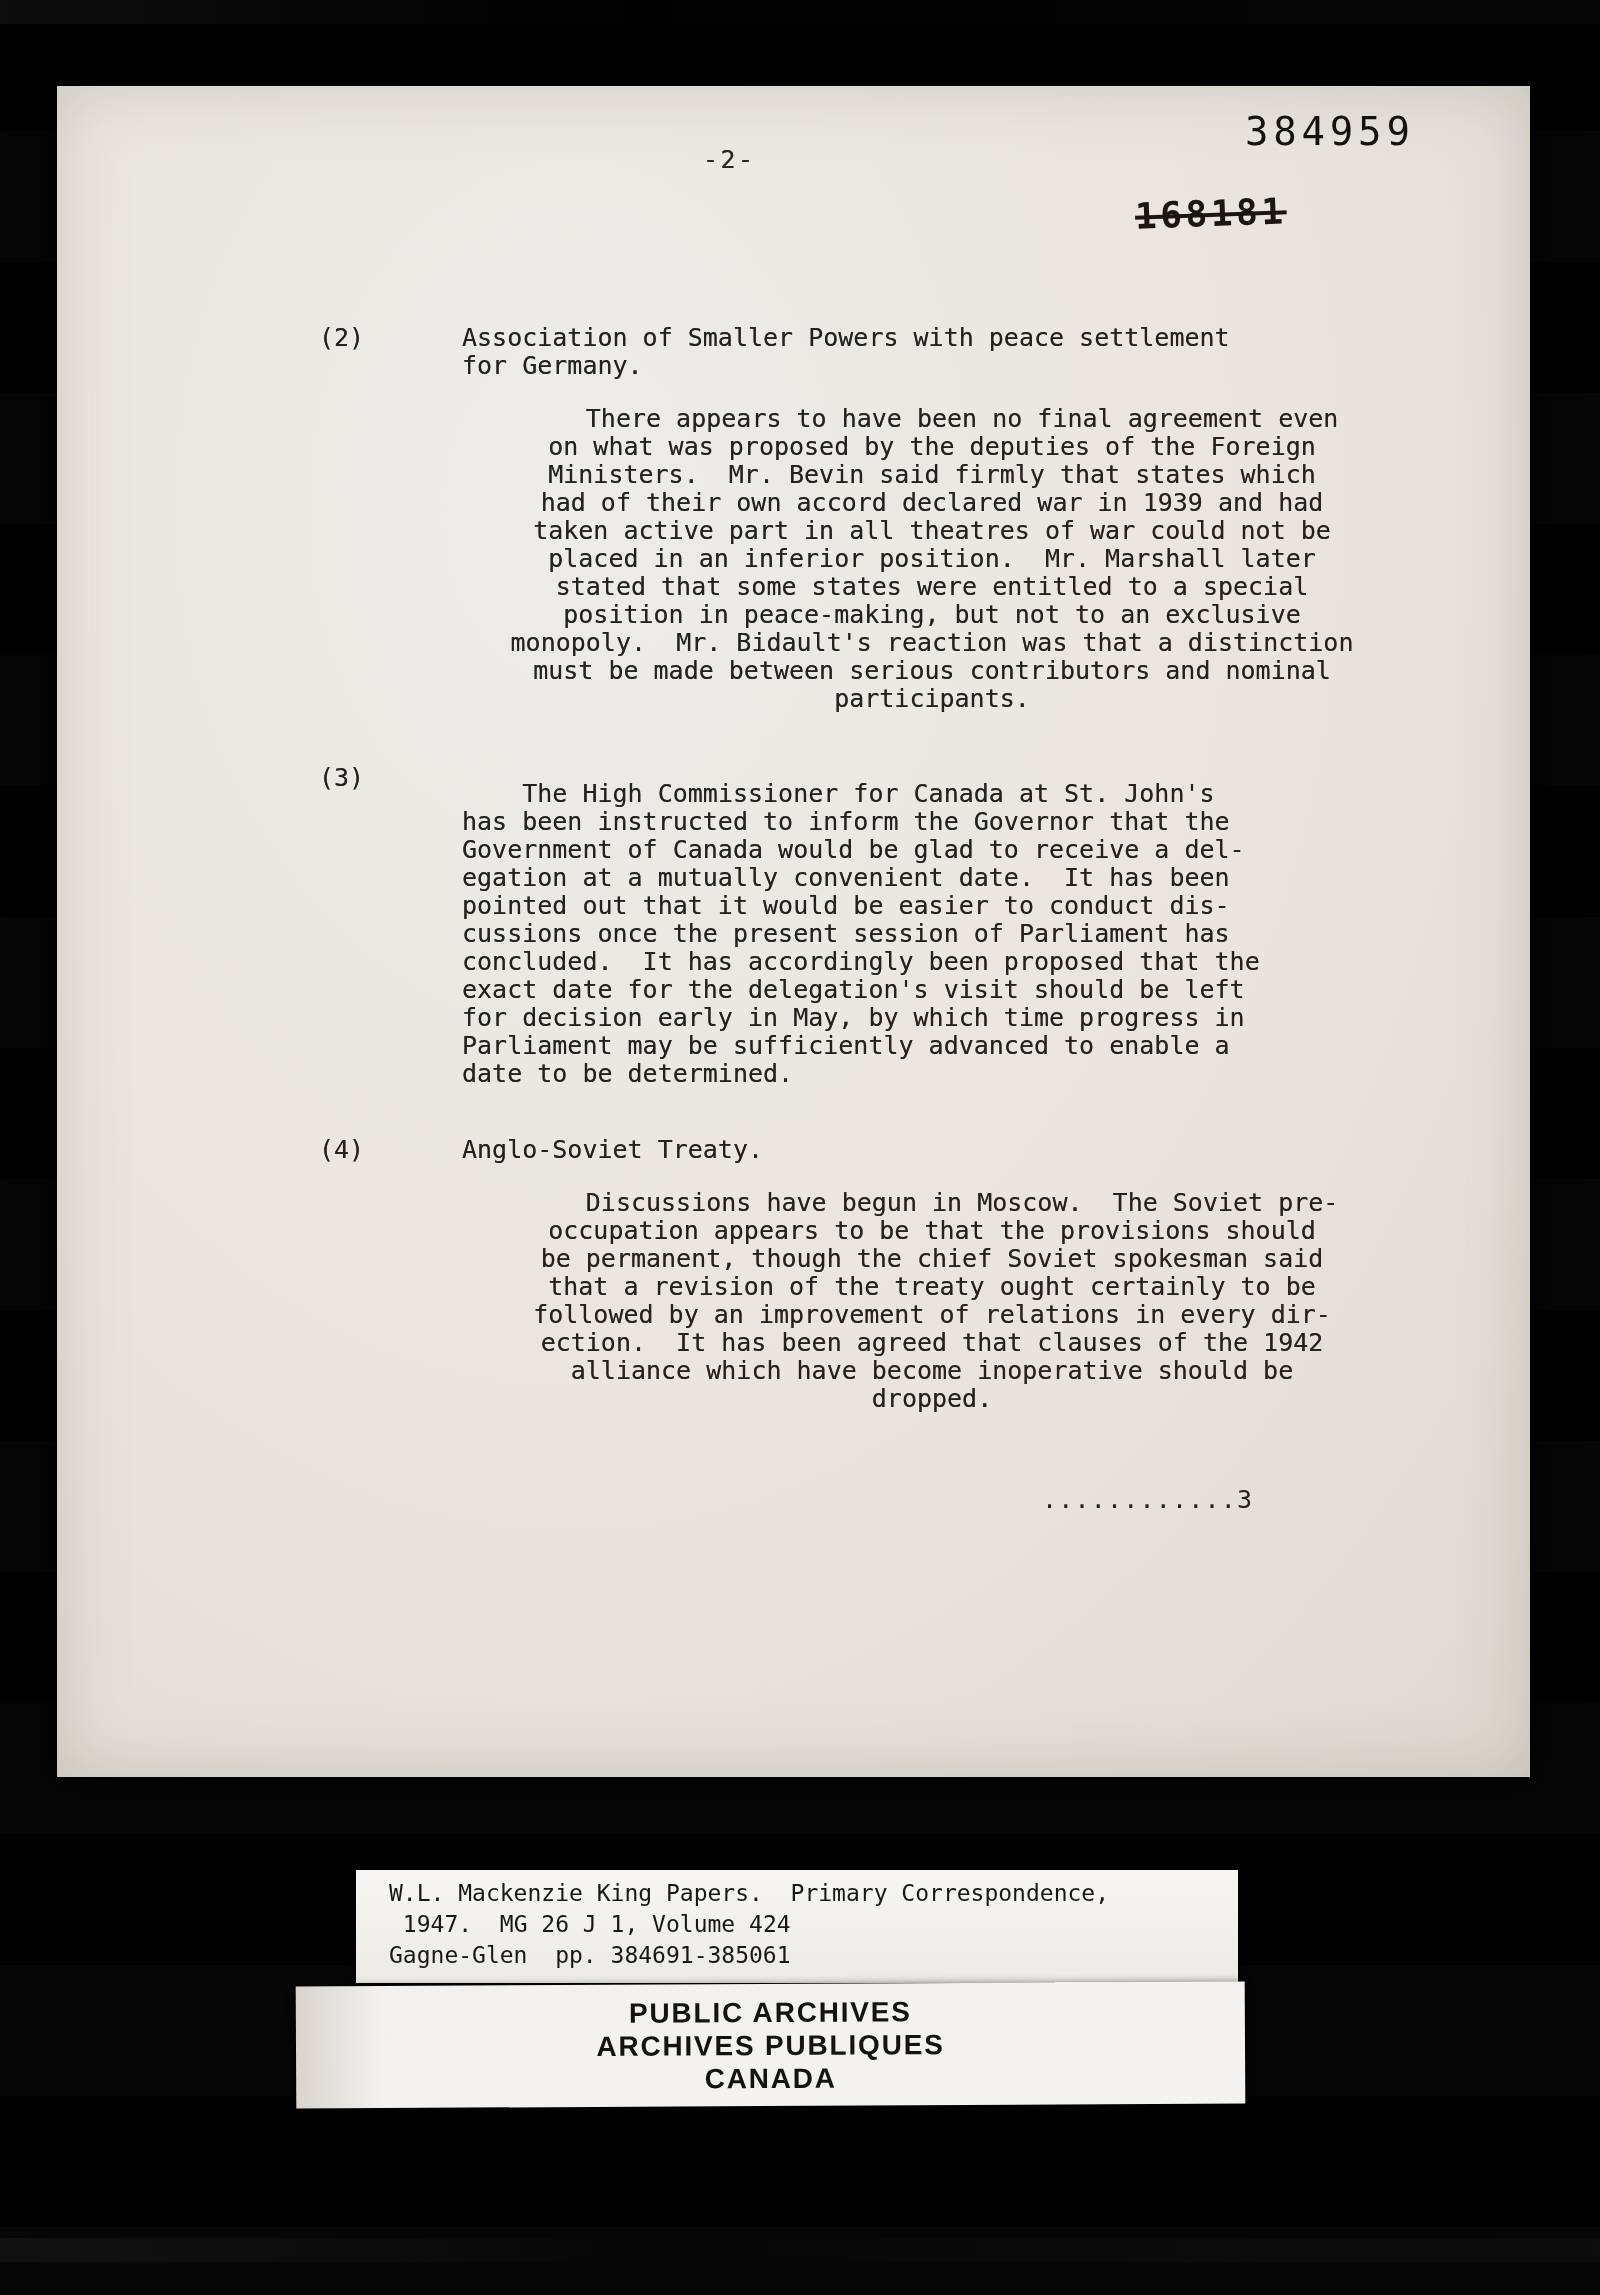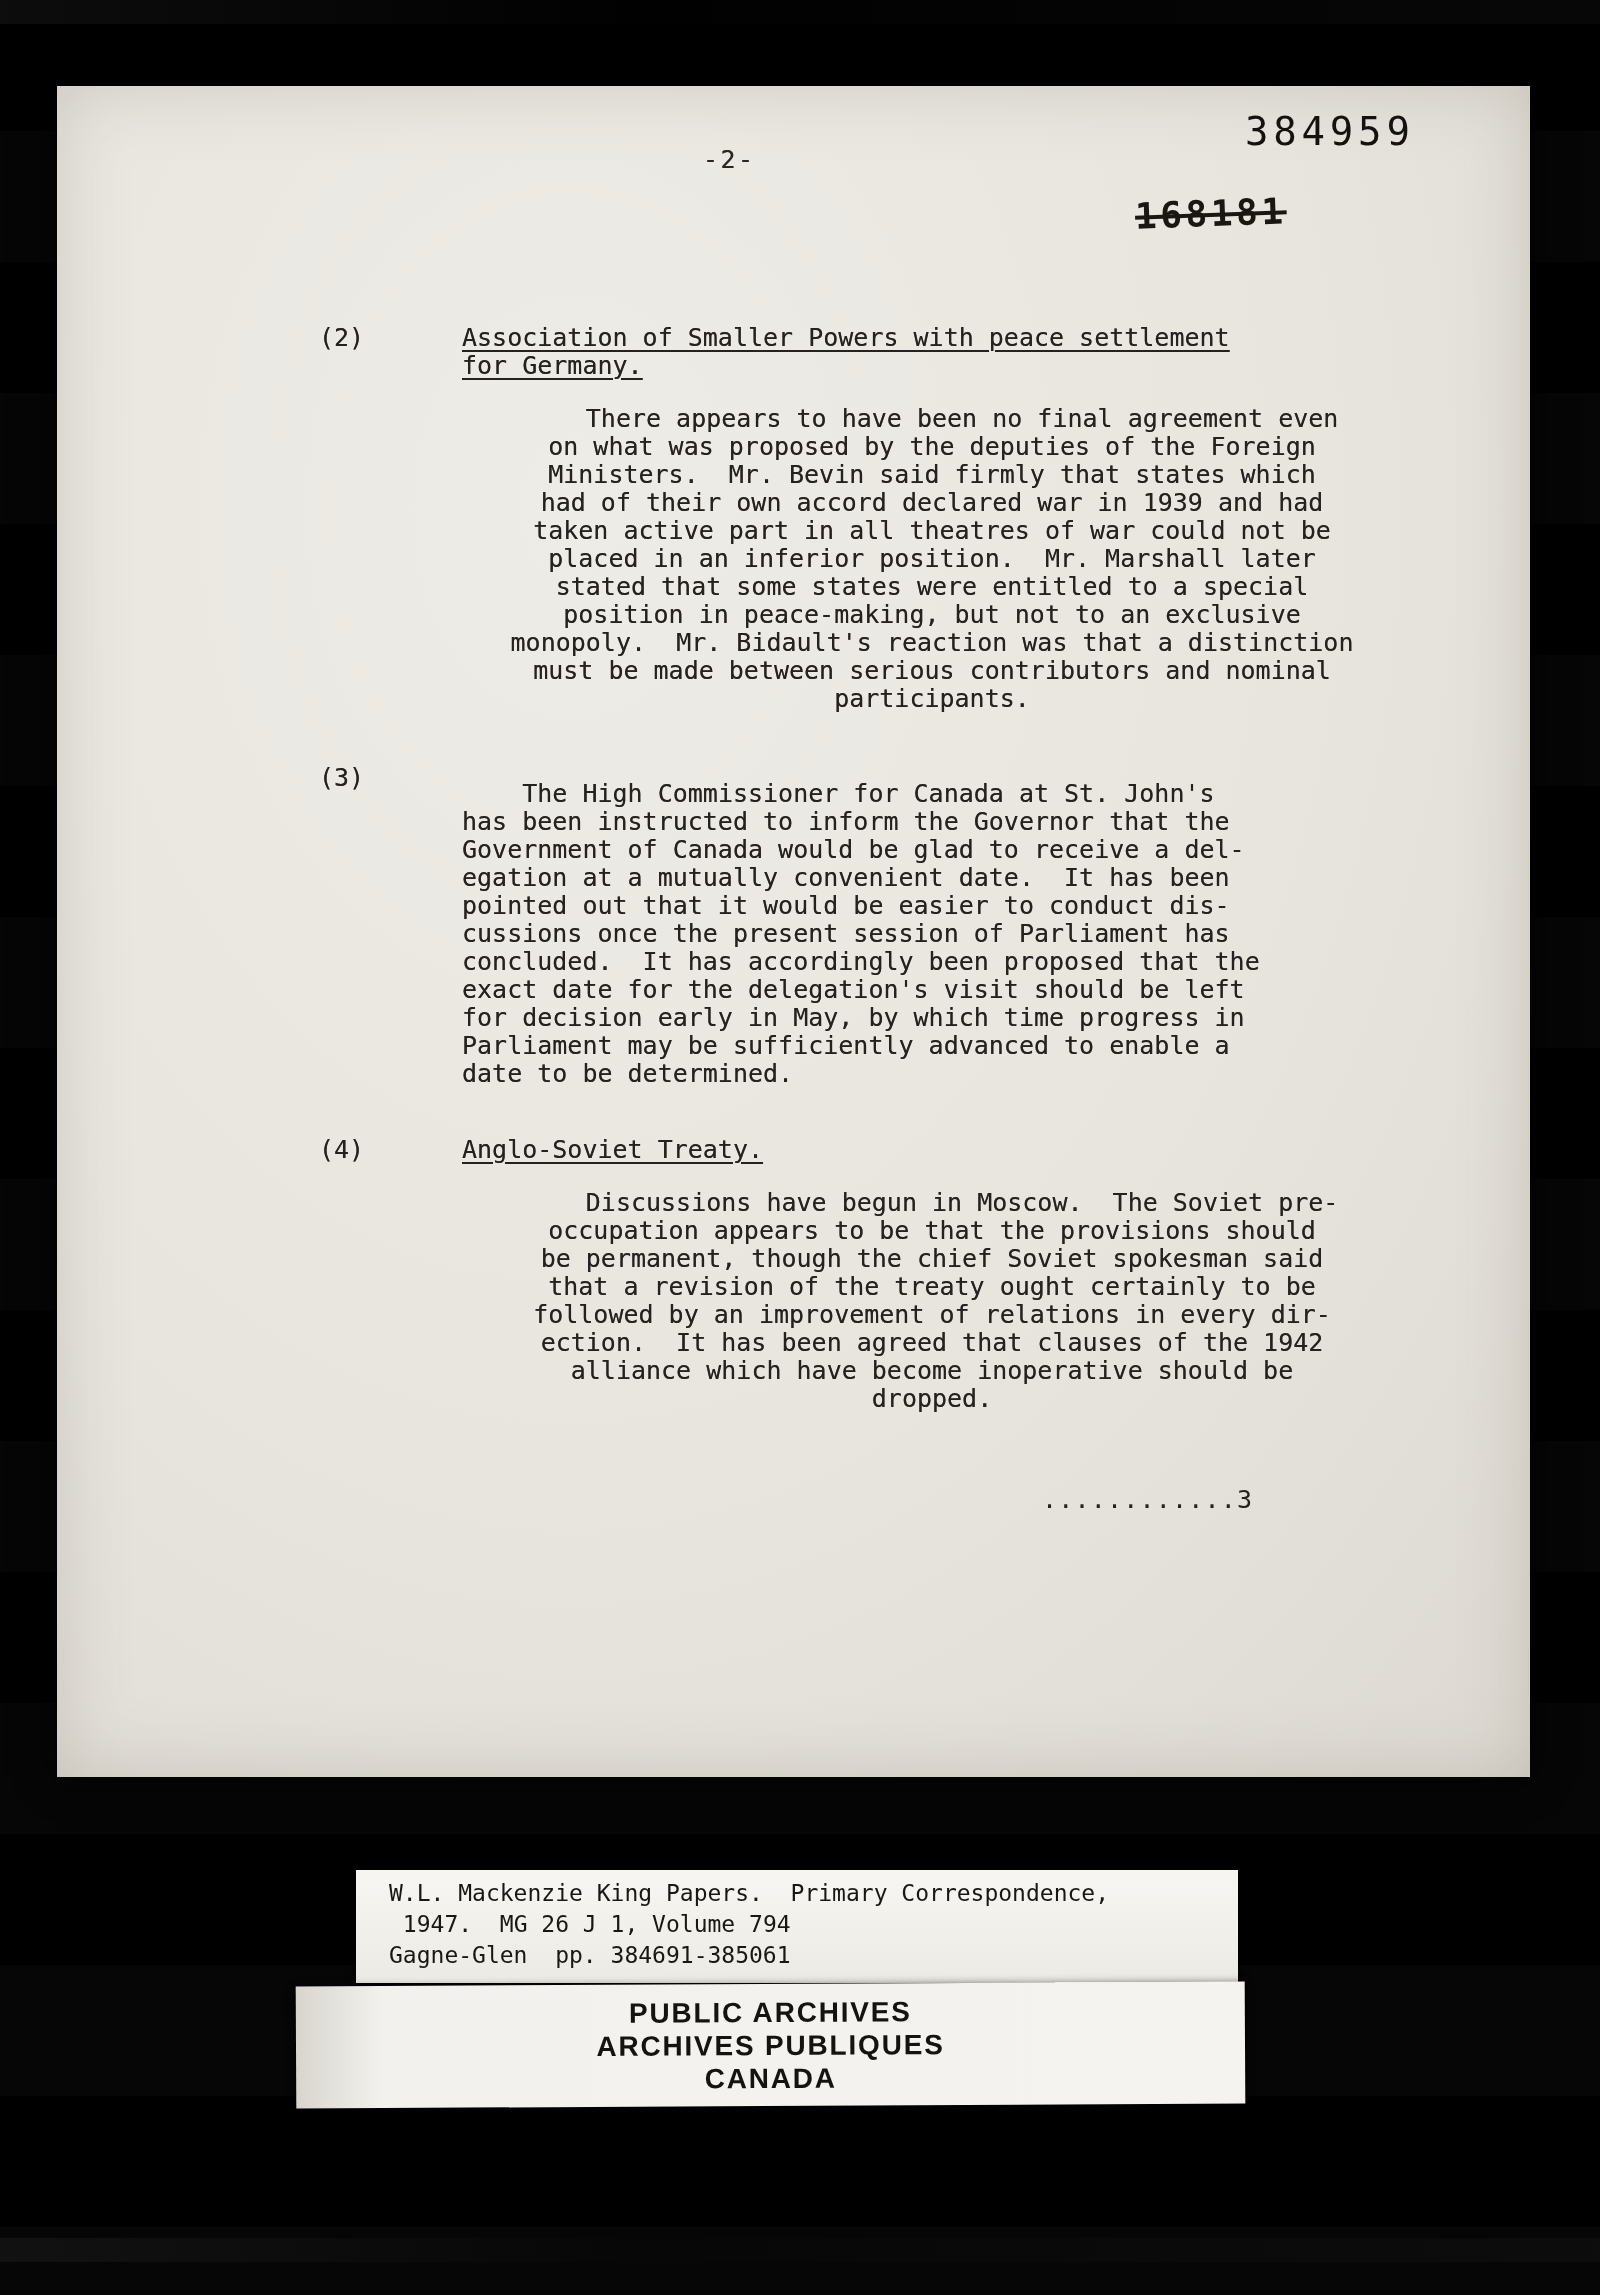--- a/index.html
+++ b/index.html
@@ -26,21 +26,21 @@
   .crossed-num{position:absolute;left:1078px;top:107px;font-size:36px;font-weight:bold;
     color:#1a1713;letter-spacing:3.6px;transform:rotate(-2deg);
     text-decoration:line-through;text-decoration-thickness:4.2px;}
   .content{position:absolute;left:262px;top:238px;width:1083px;}
   .section{display:flex;}
   .sec-2{margin-top:0;}
   .sec-3{margin-top:51px;}
   .sec-4{margin-top:48px;}
   .sec-num{width:143px;flex-shrink:0;}
   .sec-main{flex:1;}
-  .sec-heading{text-decoration:underline;text-decoration-thickness:1.8px;text-underline-offset:4.2px;}
+  .sec-heading{text-decoration-thickness:1.8px;text-underline-offset:4.2px;}
   .body-gap{margin-top:25px;text-align:center;}
   .body-tight{margin-top:16px;}
   .continuation{position:absolute;left:985px;top:1399px;font-size:25px;color:#24211f;letter-spacing:1.2px;}
   .label-strip-1{
     position:absolute;left:356px;top:1870px;width:882px;height:113px;
     background:linear-gradient(180deg,#f7f6f2,#eceae4);
     box-shadow:0 2.4px 8.3px rgba(0,0,0,.8);
     padding:8.3px 0 0 33px;box-sizing:border-box;
   }
   .label-strip-1 .typed-label{color:#191713;font-size:23px;line-height:31px;white-space:pre-wrap;
@@ -123,21 +123,21 @@
     </div>
 
   </div>
 
   <div class="continuation">............3</div>
 
 </div>
 
 <div class="label-strip-1">
   <div class="typed-label">W.L. Mackenzie King Papers.  Primary Correspondence,
- 1947.  MG 26 J 1, Volume 794
+ 1947.  MG 26 J 1, Volume 424
 Gagne-Glen  pp. 384691-385061</div>
 </div>
 
 <div class="label-strip-2">
   <div class="archives-line">PUBLIC ARCHIVES</div>
   <div class="archives-line">ARCHIVES PUBLIQUES</div>
   <div class="archives-line">CANADA</div>
 </div>
 
 

